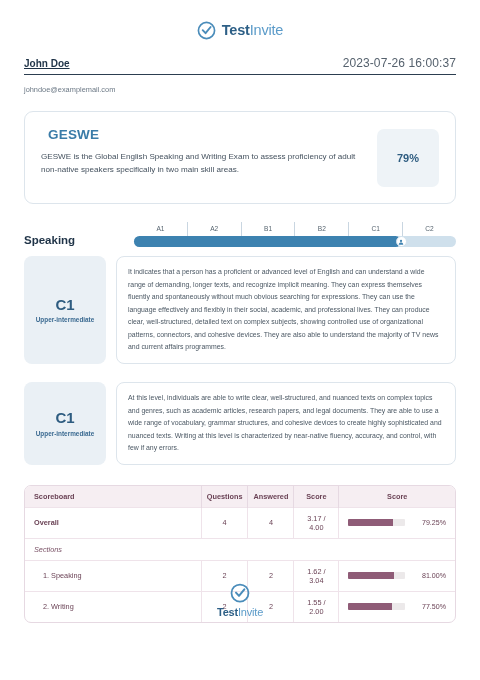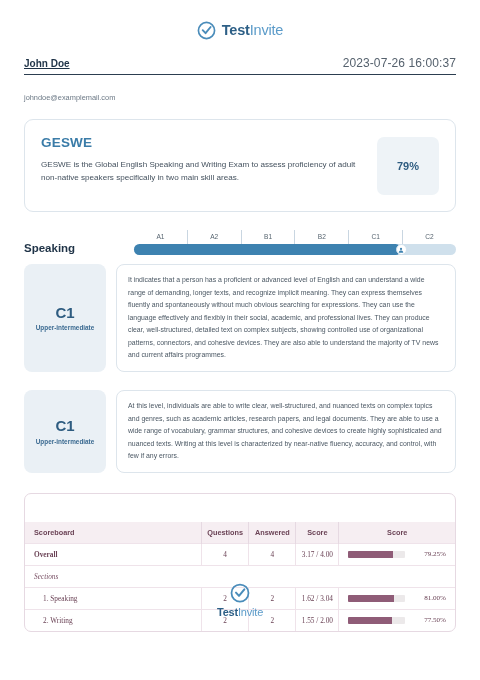--- a/index.html
+++ b/index.html
@@ -44,21 +44,21 @@
     margin-top: 14px;
     display: flex;
     align-items: baseline;
     justify-content: space-between;
     border-bottom: 1.2px solid #2c3e50;
     padding-bottom: 4px;
   }
   .cand-name { font-size: 10px; font-weight: bold; color: #1f3347; text-decoration: underline; }
   .cand-date { font-size: 12px; color: #55616d; letter-spacing: 0.1px; }
   .cand-email {
-    margin-top: 18px;
+    margin-top: 10px;
     font-size: 7.4px;
     color: #6b7885;
   }
 
   
   .exam-card {
     margin-top: 17px;
     border: 1px solid #dde5ec;
     border-radius: 9px;
     padding: 15px 16px 16px 16px;
@@ -67,20 +67,21 @@
     gap: 12px;
     min-height: 86px;
   }
   .exam-main { flex: 1; }
   .exam-title {
     font-size: 13.5px;
     font-weight: bold;
     color: #3b7ca8;
     letter-spacing: 0.2px;
     margin-bottom: 8px;
+    margin-left: 7px;
   }
   .exam-desc {
     font-size: 8.1px;
     line-height: 1.62;
     color: #44515e;
   }
   .exam-score-box {
     width: 62px;
     height: 58px;
     background: #eef3f7;
@@ -197,40 +198,39 @@
     text-align: left;
   }
 
   
   .scoreboard {
     margin-top: 20px;
     border: 1px solid #e6d9e2;
     border-radius: 7px;
     overflow: hidden;
   }
-  table { width: 100%; border-collapse: collapse; margin-top: 28px; }
+  table { width: 100%; border-collapse: collapse; }
   thead th {
     background: #f6eef2;
     color: #6b4356;
     font-size: 7.3px;
     font-weight: bold;
     padding: 6px 5px;
     border-right: 1px solid #e6d9e2;
     text-align: center;
   }
   thead th:last-child { border-right: none; }
   thead th.left { text-align: left; padding-left: 9px; }
   tbody td {
     font-size: 7.3px;
     color: #6b4356;
     padding: 6px 5px;
     border-top: 1px solid #efe3ea;
     border-right: 1px solid #efe3ea;
     text-align: center;
-    font-family: Liberation Serif, serif;
   }
   tbody td:last-child { border-right: none; }
   tbody td.left { text-align: left; padding-left: 9px; }
   tbody tr.row-overall td.left { font-weight: bold; }
   tbody tr.row-section-head td {
     font-style: italic;
     color: #7b5367;
   }
   tbody tr.row-sub td.left { padding-left: 18px; }
   .score-cell {

